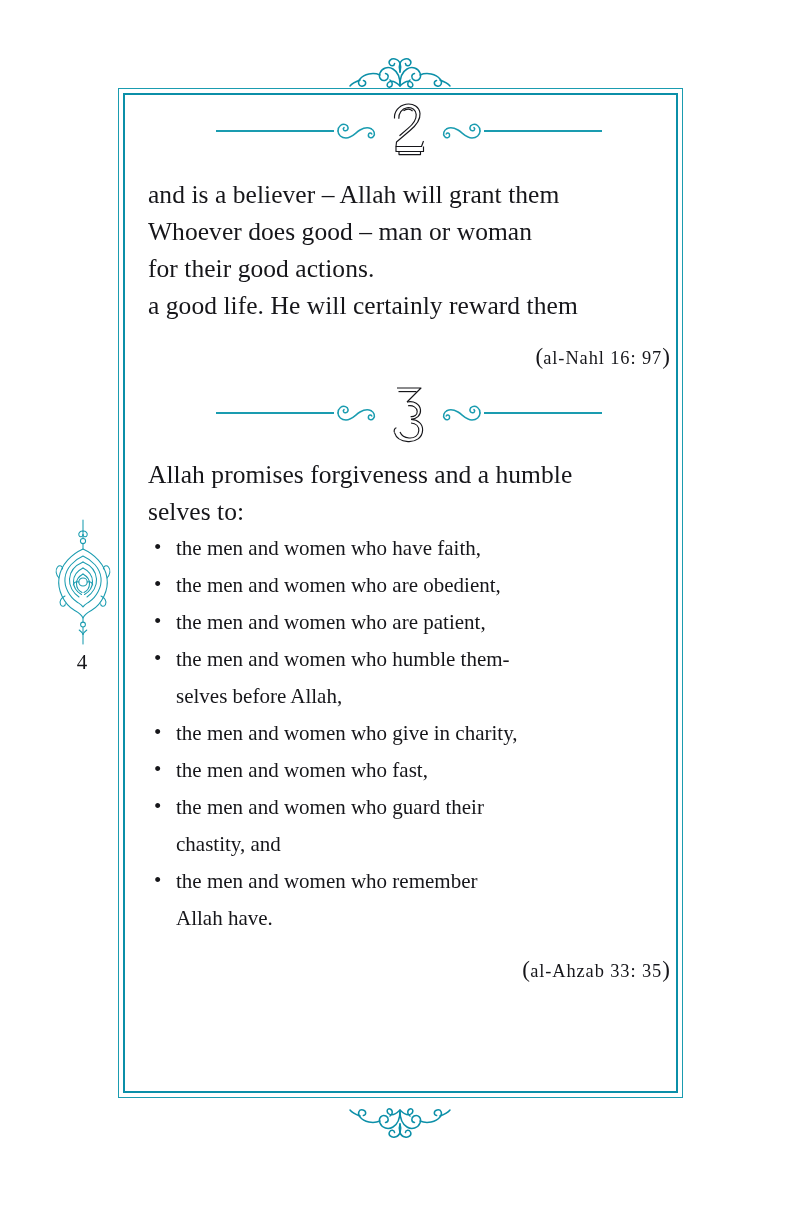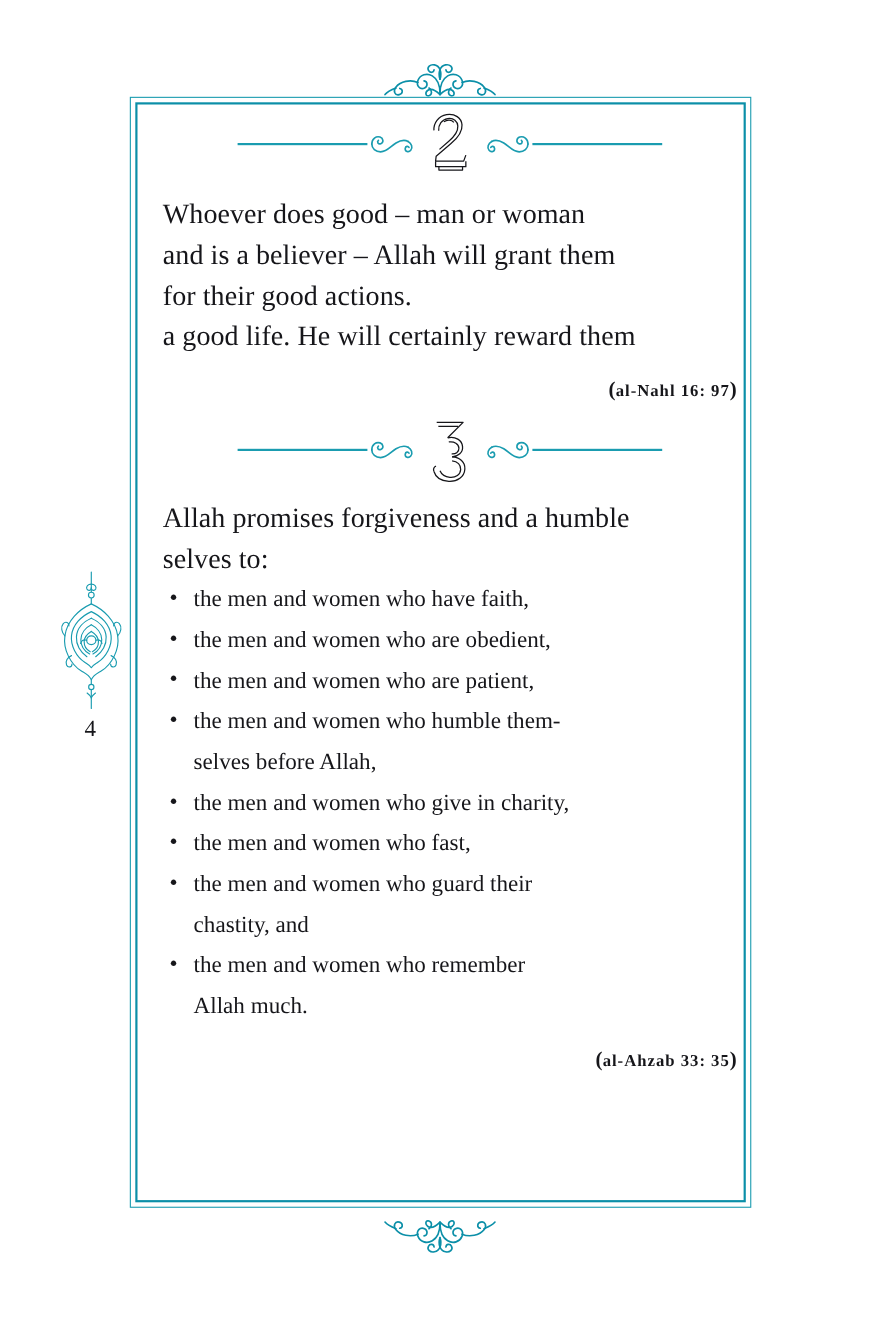--- a/index.html
+++ b/index.html
@@ -104,26 +104,25 @@
   
   .passage {
     font-size: 25.5px;
     line-height: 37px;
     letter-spacing: 0.05px;
     margin: 0;
   }
   .passage .ln { display: block; white-space: nowrap; }
 
   .citation {
-    font-size: 19px;
+    font-size: 23px;
     text-align: right;
     margin-top: 20px;
     letter-spacing: 0.2px;
     white-space: nowrap;
-    font-weight: bold;
   }
   .citation .sc {
     font-size: 0.80em;
     letter-spacing: 0.9px;
   }
 
   
   .bullets {
     list-style: none;
     margin: 0;
@@ -248,22 +247,22 @@
         <svg width="40" height="20" viewBox="0 0 40 20" fill="none" stroke="#1a9cb0" stroke-width="1.5" stroke-linecap="round">
           <path d="M1 10 C1 5 5 2.5 8.5 3.6 C11.6 4.6 12 8.6 9.2 9.6 C6.8 10.4 5.4 8 7 6.6"></path>
           <path d="M1 10 C1 14 4.5 17 9 17 C15 17 18 12 23 9 C27 6.6 31 6 34 7.6"></path>
           <path d="M34 7.6 C37 9.2 38.6 13 36.4 15.6 C34.4 18 31 16.6 31.4 13.8 C31.7 11.8 34 11.4 34.8 13"></path>
         </svg>
       </div>
       <div class="rule"></div>
     </div>
 
     <p class="passage">
+      <span class="ln">and is a believer – Allah will grant them</span>
       <span class="ln">Whoever does good – man or woman</span>
-      <span class="ln">and is a believer – Allah will grant them</span>
       <span class="ln">for their good actions.</span>
       <span class="ln">a good life. He will certainly reward them</span>
     </p>
 
     <div class="citation"><span>(</span><span class="sc">al-Nahl</span><span class="sc"> </span><span class="sc">16: 97</span><span>)</span></div>
   </section>
 
   <section class="section-three">
 
     <div class="divider">
@@ -326,21 +325,21 @@
       </li>
       <li>
         <span class="cont">the men and women who fast,</span>
       </li>
       <li>
         <span class="cont">the men and women who guard their</span>
         <span class="cont">chastity, and</span>
       </li>
       <li>
         <span class="cont">the men and women who remember</span>
-        <span class="cont">Allah much.</span>
+        <span class="cont">Allah have.</span>
       </li>
     </ul>
 
     <div class="citation"><span>(</span><span class="sc">al-Ahzab</span><span class="sc"> </span><span class="sc">33: 35</span><span>)</span></div>
   </section>
 
 </div>
 
 <div class="orn-bottom">
   <svg width="104" height="34" viewBox="0 0 104 34" fill="none" stroke="#0b8fa8" stroke-width="1.5" stroke-linecap="round">

